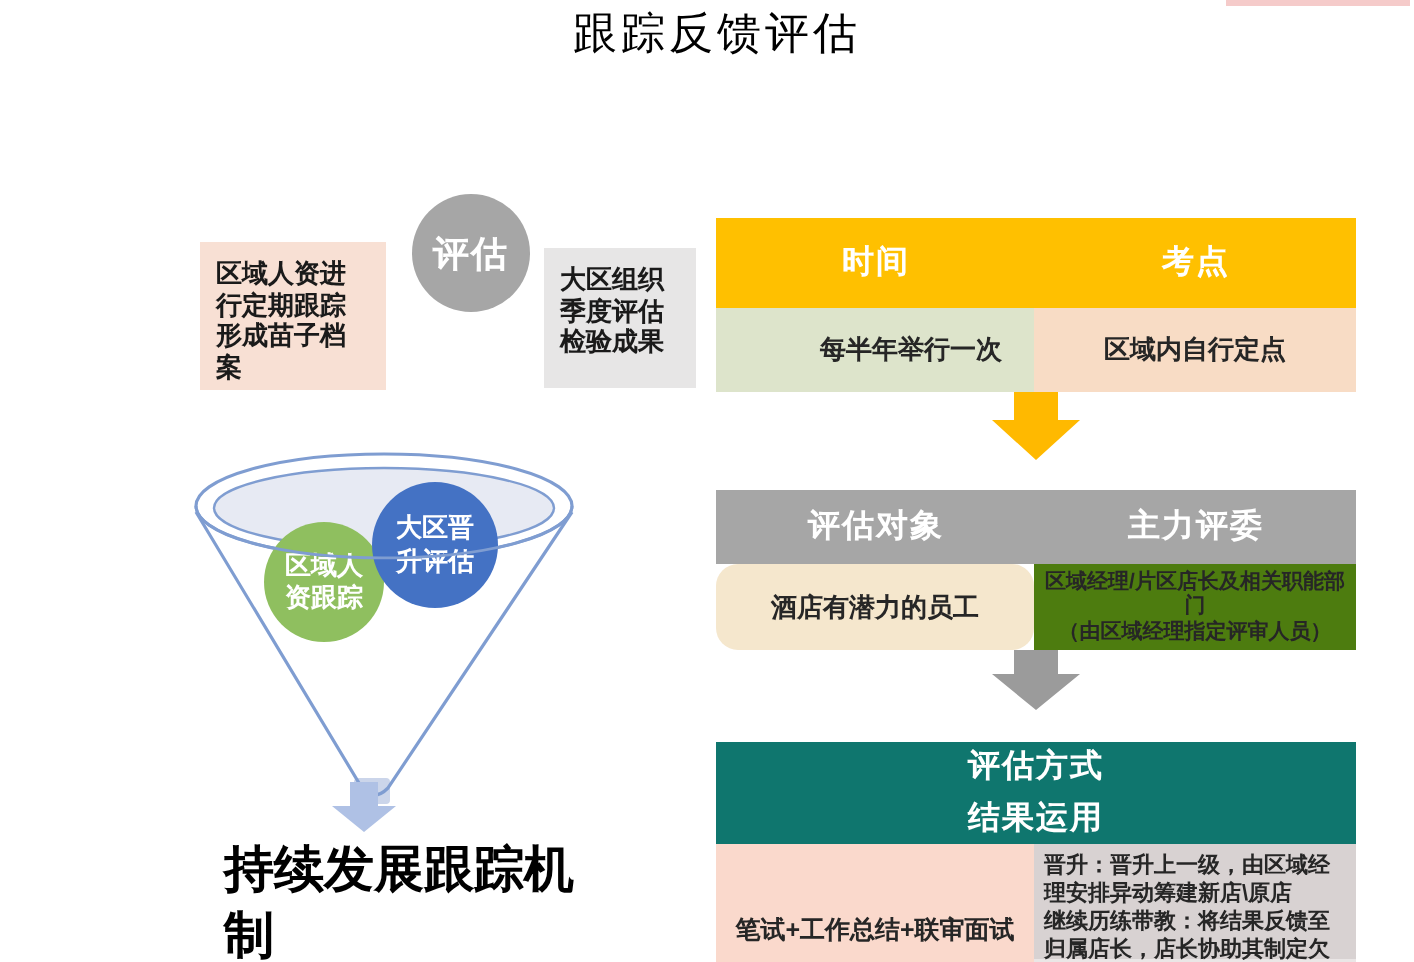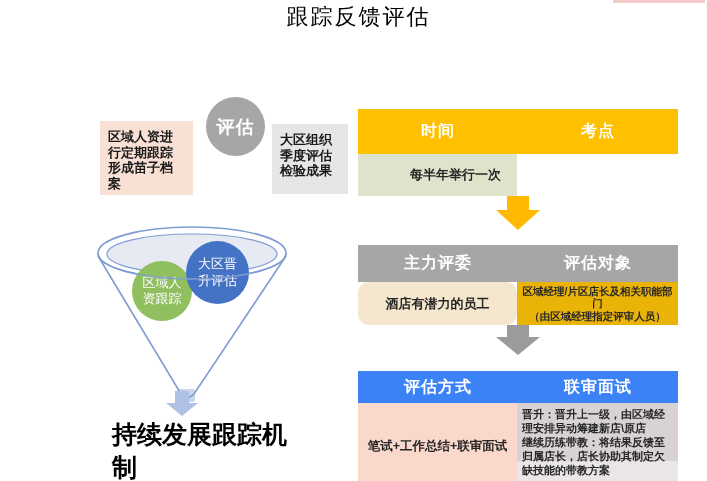--- a/index.html
+++ b/index.html
@@ -29,48 +29,48 @@
     padding:8px 12px 0 8px;box-sizing:border-box;z-index:1;
   }
   .note.pink{left:100px;top:121px;width:93px;height:74px;background:#F8E0D4;}
   .note.gray{left:272px;top:124px;width:76px;height:70px;background:#E7E6E6;}
 
   
   .funnel{position:absolute;left:95px;top:225px;width:200px;height:185px;z-index:0;}
   .funnel-rim{position:absolute;left:95px;top:225px;width:200px;height:185px;z-index:2;pointer-events:none;}
   .fcircle{
     position:absolute;border-radius:50%;display:flex;align-items:center;justify-content:center;
-    text-align:center;color:#fff;font-weight:normal;font-size:13px;line-height:1.25;z-index:1;
+    text-align:center;color:#fff;font-weight:bold;font-size:13px;line-height:1.25;z-index:1;
   }
   .fcircle.green{left:132px;top:261px;width:60px;height:60px;background:#8FBF5F;}
   .fcircle.blue{left:186px;top:241px;width:63px;height:63px;background:#4472C4;}
   .farrow{position:absolute;left:166px;top:391px;z-index:1;}
   .caption{
     position:absolute;left:112px;top:418px;width:180px;text-align:left;
     font-size:25px;font-weight:bold;color:#000;
   }
 
   
   .tbl{position:absolute;left:358px;top:93px;width:320px;}
   .hdr{display:flex;color:#fff;font-weight:bold;font-size:16px;margin-top:16px;}
   .hdr .hcell{flex:1;display:flex;align-items:center;justify-content:center;letter-spacing:1px;}
   .hdr1{background:#FFC000;height:45px;}
   .hdr2{background:#A6A6A6;height:37px;}
-  .hdr3{background:#3b82f6;height:32px;}
+  .hdr3{background:#0f766e;height:51px;flex-direction:column;}
   .row{display:flex;}
   .cell{
     display:flex;align-items:center;justify-content:center;text-align:center;
     font-weight:bold;color:#262626;box-sizing:border-box;
   }
   .r1 .cell{height:42px;font-size:13px;}
   .c1l{width:159px;background:#DDE4CB;padding-left:36px;}
   .c1r{width:161px;background:#F8DCC5;}
   .r2 .cell{height:43px;}
   .c2l{width:159px;background:#F5E7CD;font-size:13px;border-radius:11px;}
-  .c2r{width:161px;background:#eab308;font-size:10.5px;line-height:1.15;padding:1px 2px;}
+  .c2r{width:161px;background:#4d7c0f;font-size:10.5px;line-height:1.15;padding:1px 2px;}
   .r3 .cell{align-items:flex-start;}
   .c3l{width:159px;height:86px;background:#FAD9CC;font-size:12.5px;align-items:center !important;}
   .c3r{
     width:161px;height:86px;
     background:linear-gradient(to bottom,#D8D2D2 0%,#D8D2D2 67%,#EAE6E6 67%,#EAE6E6 100%);
     font-size:11px;line-height:14px;text-align:left;justify-content:flex-start;
     padding:4px 4px 0 5px;
   }
   .arrowrow{display:flex;justify-content:center;align-items:flex-start;}
   .a1{height:33px;}
@@ -119,47 +119,48 @@
   <div class="caption">持续发展跟踪机制</div>
 
   <div class="tbl">
 
     <div class="hdr hdr1">
       <div class="hcell">时间</div>
       <div class="hcell">考点</div>
     </div>
     <div class="row r1">
       <div class="cell c1l">每半年举行一次</div>
+      <div class="cell c1r">区域内自行定点</div>
     </div>
 
     <div class="arrowrow a1">
       <svg width="44" height="34" viewBox="0 0 44 34">
         <polygon points="11,0 33,0 33,14 44,14 22,34 0,14 11,14" fill="#FFB900"></polygon>
       </svg>
     </div>
 
     <div class="hdr hdr2">
+      <div class="hcell">评估对象</div>
       <div class="hcell">主力评委</div>
-      <div class="hcell">评估对象</div>
     </div>
     <div class="row r2">
       <div class="cell c2l">酒店有潜力的员工</div>
       <div class="cell c2r preline">区域经理/片区店长及相关职能部门
 （由区域经理指定评审人员）</div>
     </div>
 
     <div class="arrowrow a2">
       <svg width="44" height="30" viewBox="0 0 44 30">
         <polygon points="11,0 33,0 33,12 44,12 22,30 0,12 11,12" fill="#9B9B9B"></polygon>
       </svg>
     </div>
 
     <div class="hdr hdr3">
       <div class="hcell">评估方式</div>
-      <div class="hcell">联审面试</div>
+      <div class="hcell">结果运用</div>
     </div>
     <div class="row r3">
       <div class="cell c3l">笔试+工作总结+联审面试</div>
       <div class="cell c3r preline">晋升：晋升上一级，由区域经理安排异动筹建新店\原店
 继续历练带教：将结果反馈至归属店长，店长协助其制定欠缺技能的带教方案</div>
     </div>
 
   </div>
 </div>
 

